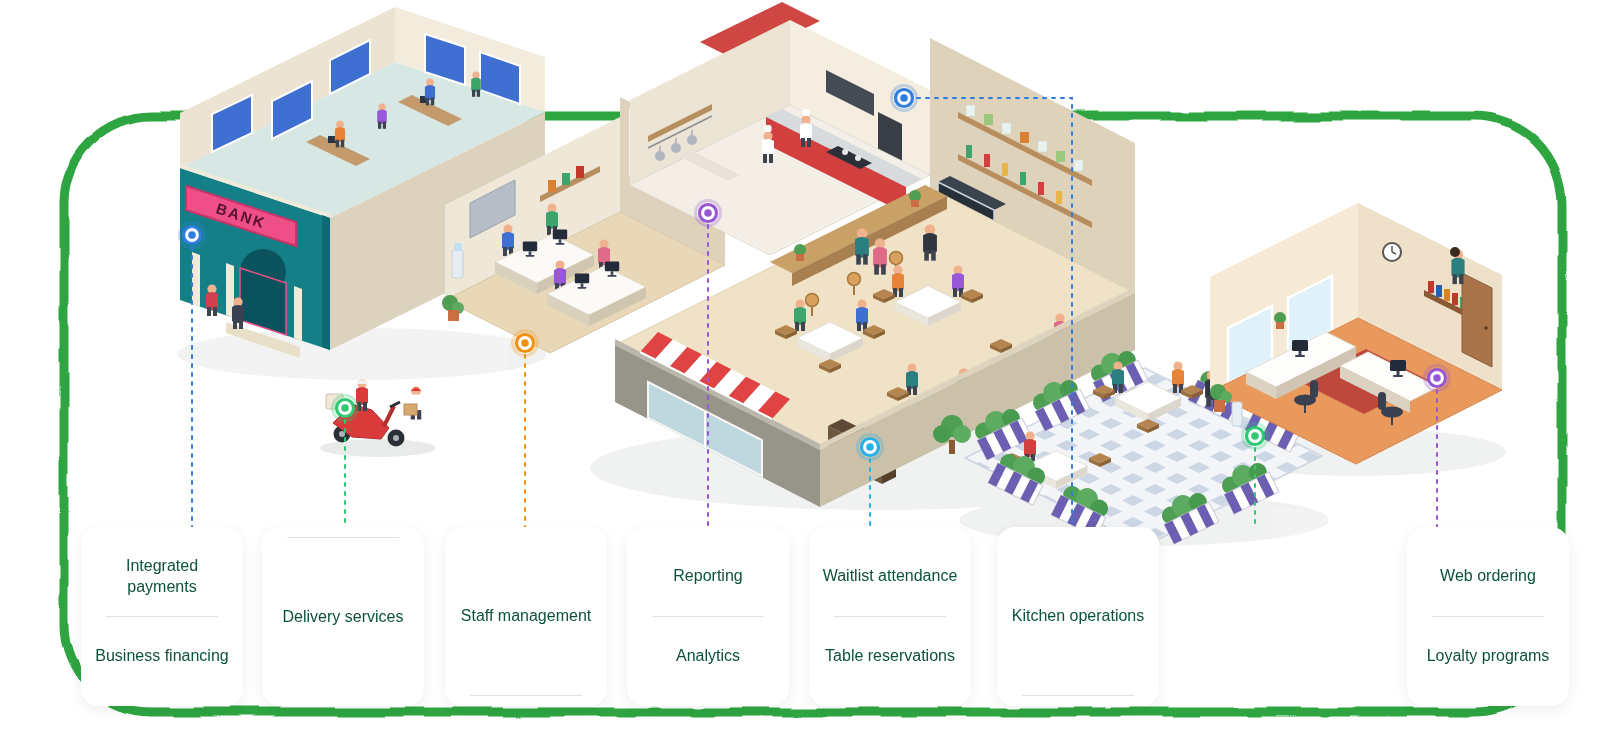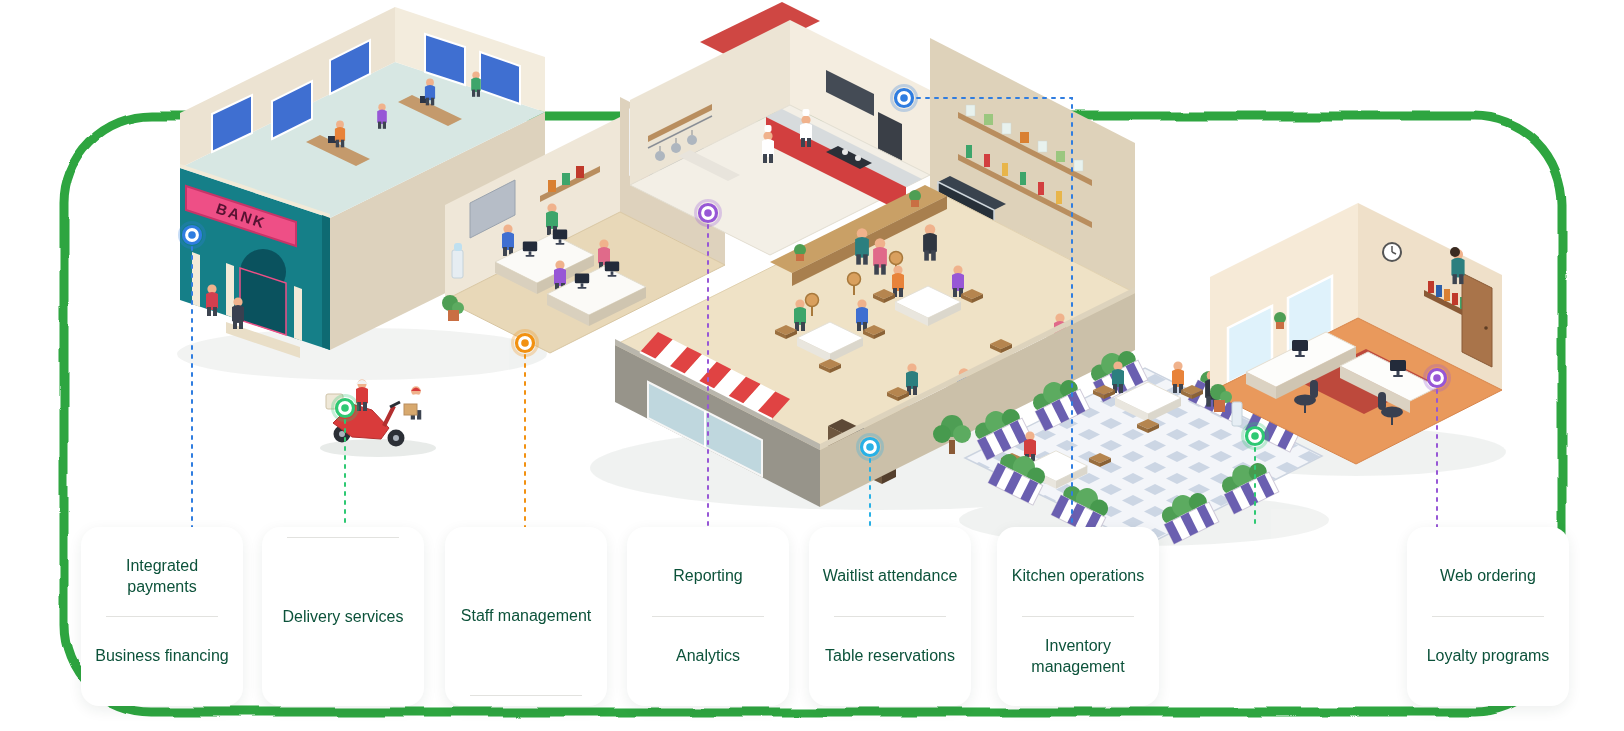--- a/index.html
+++ b/index.html
@@ -482,21 +482,20 @@
       <div class="card-bottom">Analytics</div>
     </div>
     <div class="card" style="left:809px">
       <div class="card-top">Waitlist attendance</div>
       <div class="card-divider"></div>
       <div class="card-bottom">Table reservations</div>
     </div>
     <div class="card" style="left:997px">
       <div class="card-top">Kitchen operations</div>
       <div class="card-divider"></div>
-      <div class="card-bottom">Inventory management</div>
     </div>
     <div class="card" style="left:1407px">
       <div class="card-top">Web ordering</div>
       <div class="card-divider"></div>
       <div class="card-bottom">Loyalty programs</div>
     </div>
   </div>
 
 </div>
 

